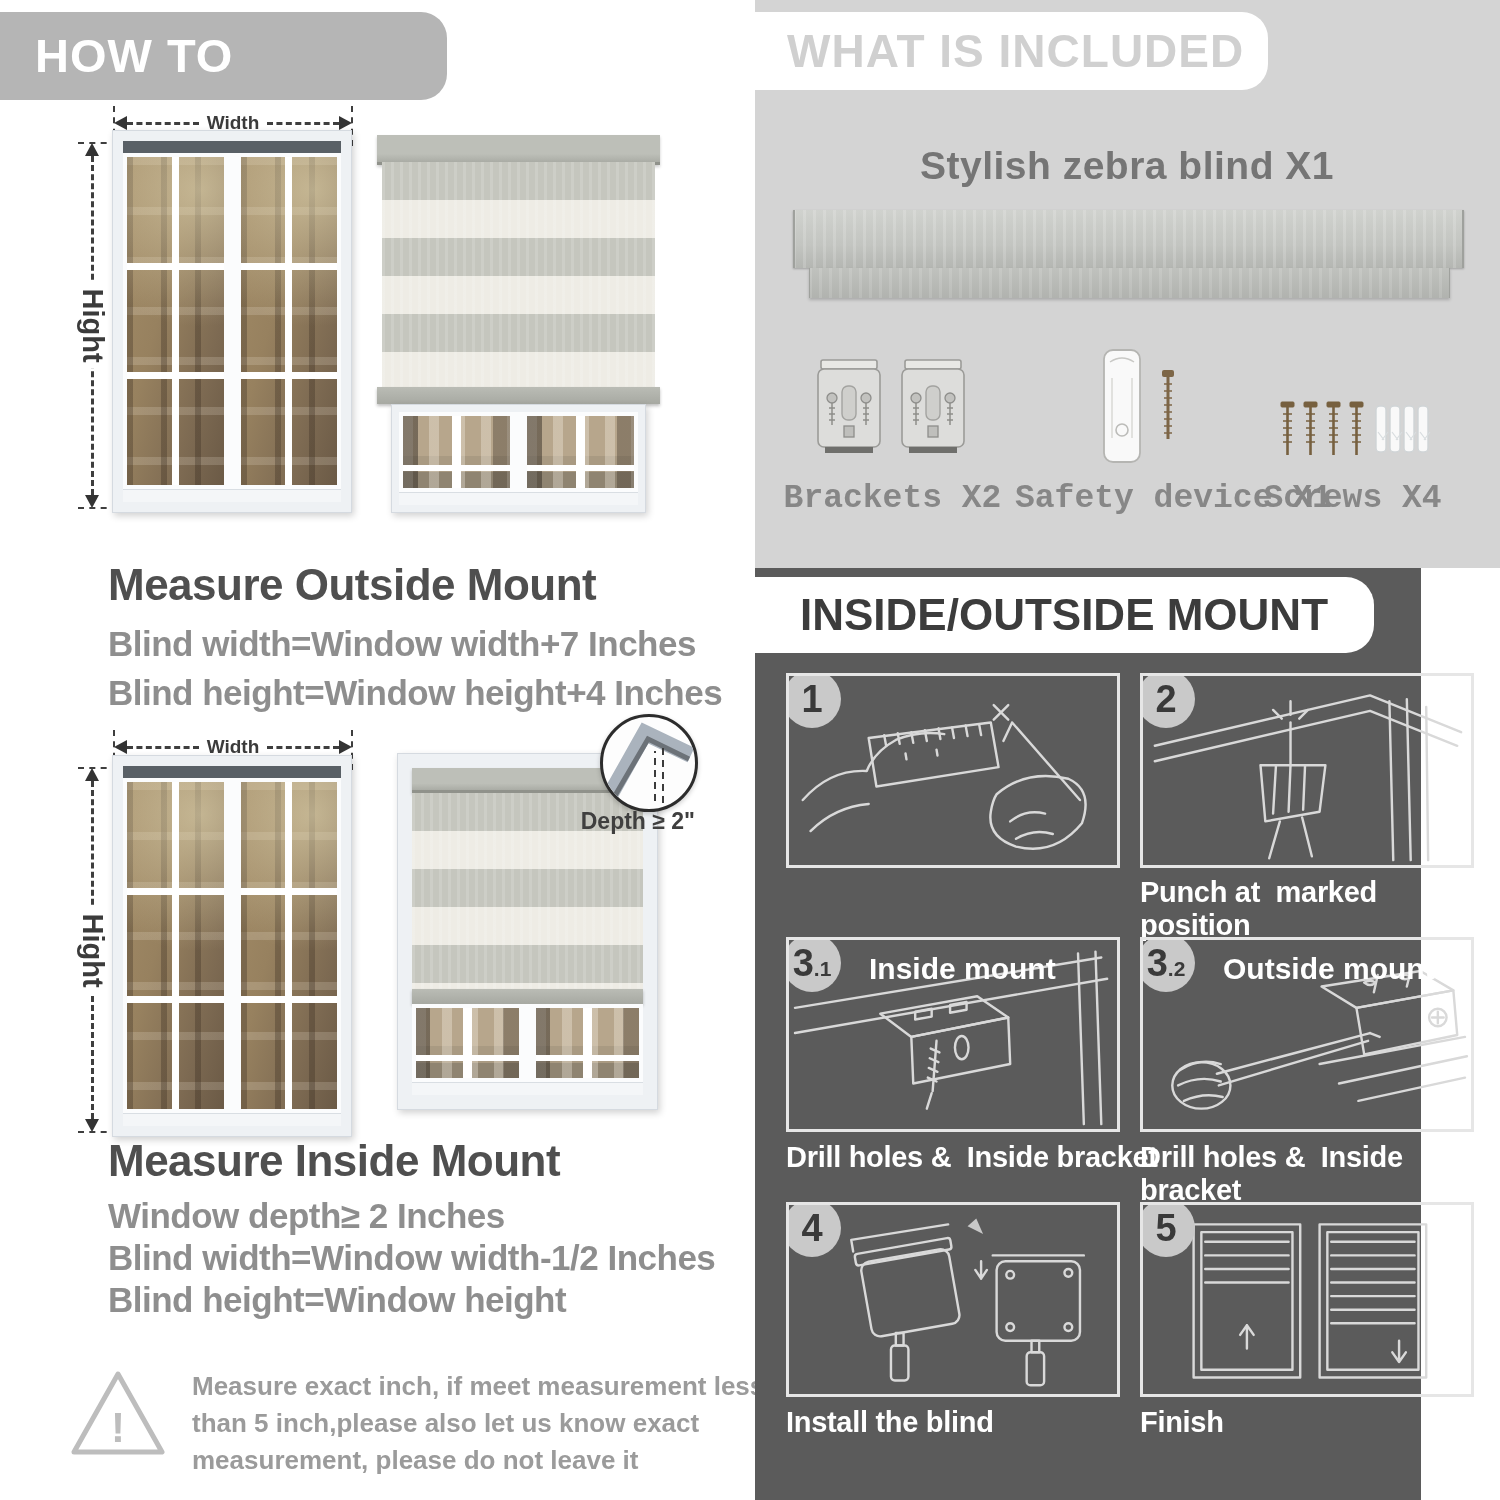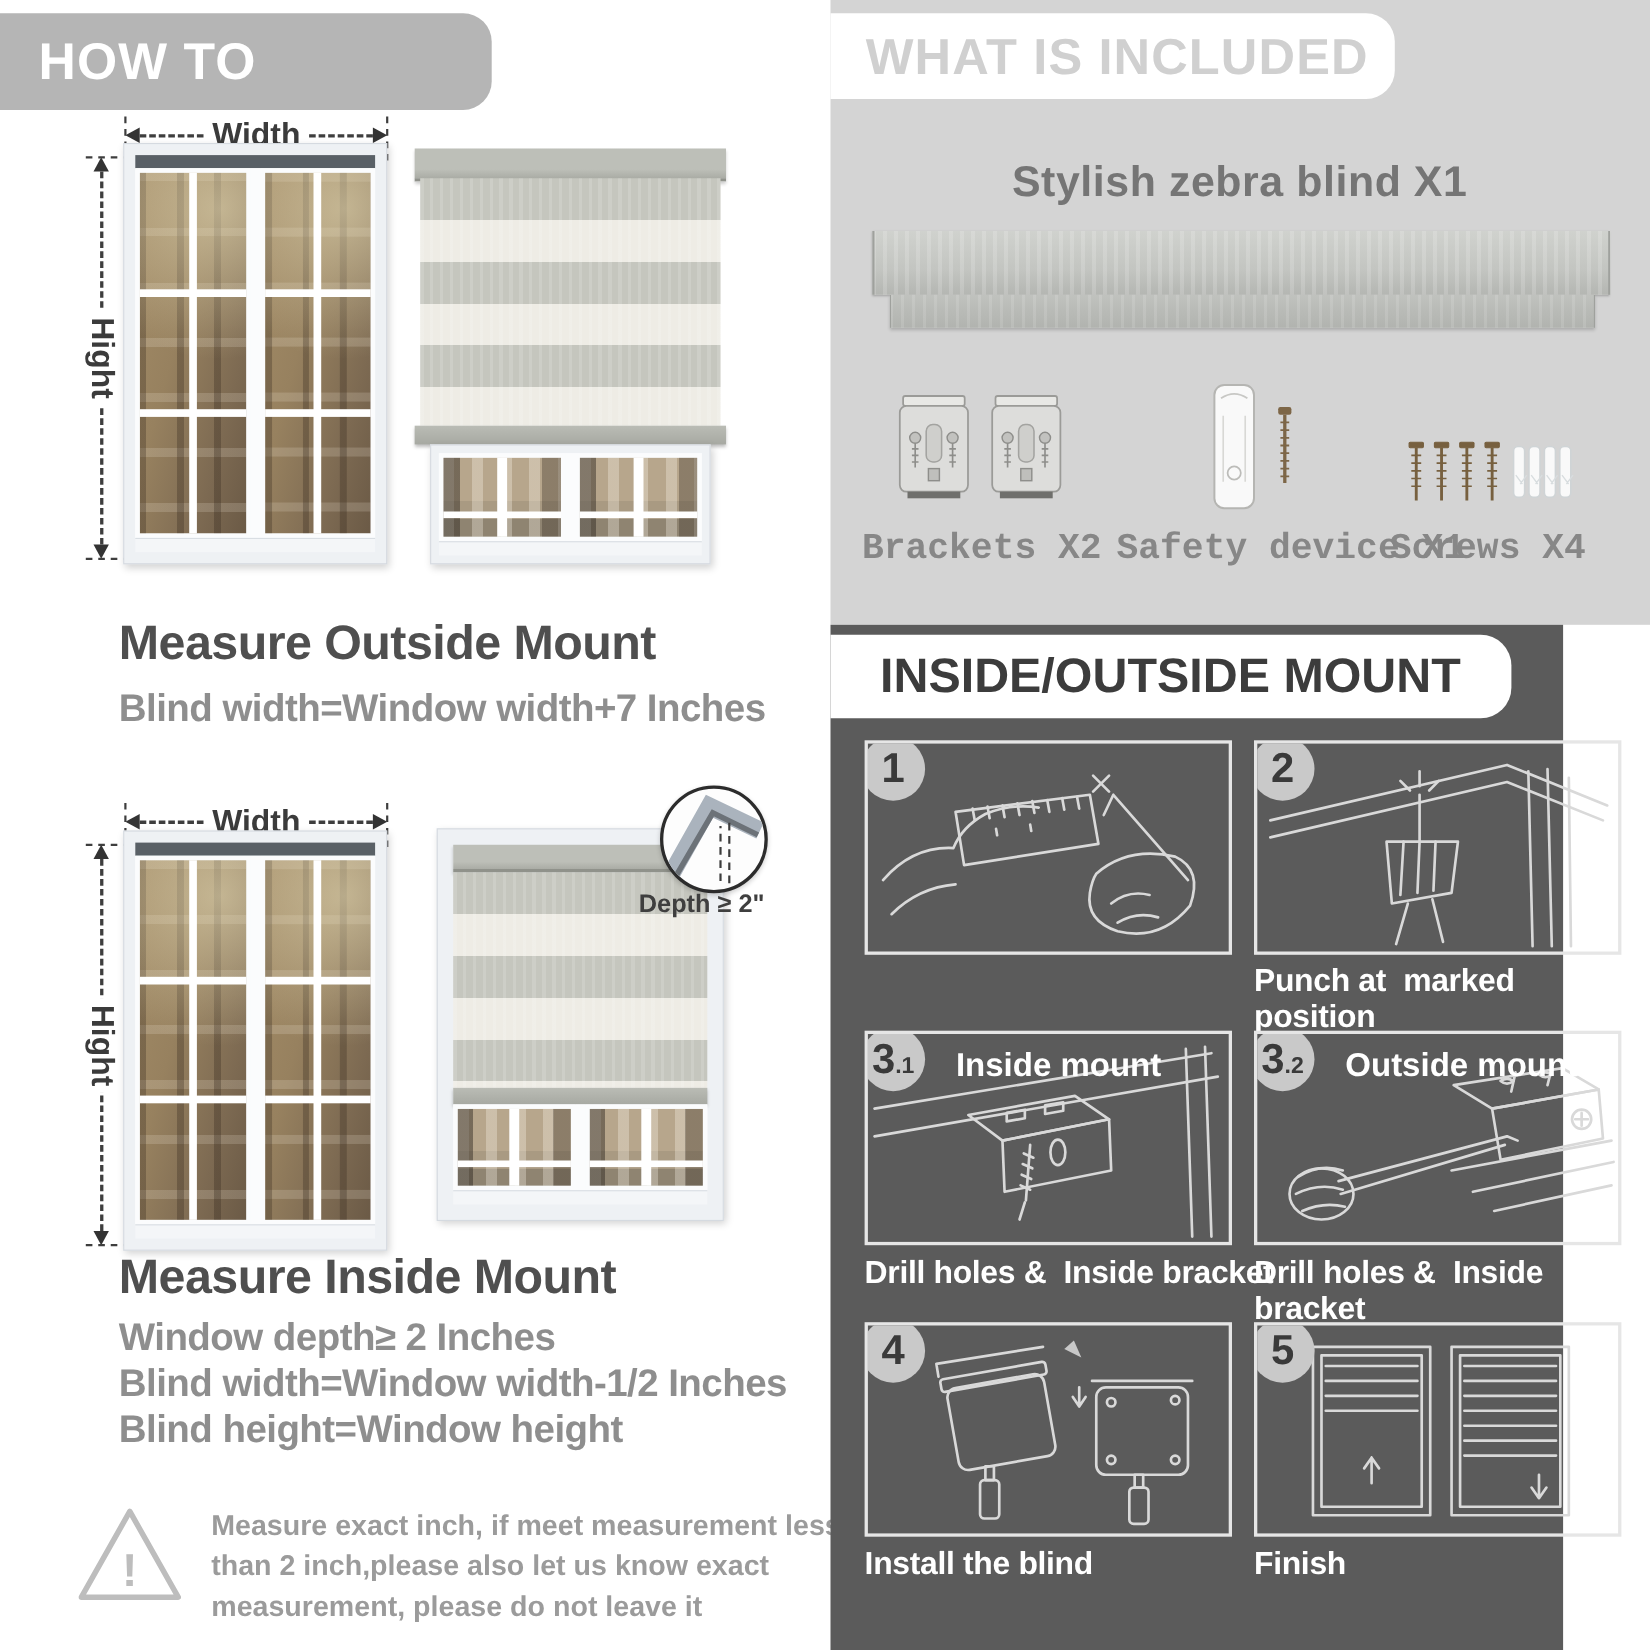--- a/index.html
+++ b/index.html
@@ -20,21 +20,21 @@
 
   
   .width-arrow{display:flex;align-items:center;height:34px;}
   .width-arrow .tick-v{position:absolute;top:0;height:40px;border-left:2px dashed #3e3e3e;}
   .dash-h{flex:1;height:0;border-top:3px dashed #3e3e3e;}
   .ah{width:0;height:0;border-style:solid;}
   .ah-left{border-width:7px 13px 7px 0;border-color:transparent #333 transparent transparent;}
   .ah-right{border-width:7px 0 7px 13px;border-color:transparent transparent transparent #333;}
   .ah-up{border-width:0 7px 13px 7px;border-color:transparent transparent #333 transparent;}
   .ah-down{border-width:13px 7px 0 7px;border-color:#333 transparent transparent transparent;}
-  .dim-label{padding:0 8px;font-size:29px;font-weight:bold;color:var(--dim-text);white-space:nowrap;}
+  .dim-label{padding:0 8px;font-size:19px;font-weight:bold;color:var(--dim-text);white-space:nowrap;}
   .height-arrow{display:flex;flex-direction:column;align-items:center;width:40px;}
   .dash-v{flex:1;width:0;border-left:3px dashed #3e3e3e;}
   .dim-label-v{transform:rotate(90deg);font-size:29px;font-weight:bold;color:var(--dim-text);
     background:#fff;padding:2px 6px;white-space:nowrap;}
   .height-arrow .tick-h{position:absolute;left:6px;width:40px;border-top:2px dashed #3e3e3e;}
 
   
   .win{background:#eef1f4;border:1px solid #d5dae0;box-shadow:2px 3px 7px rgba(0,0,0,.18);
     padding:10px;box-sizing:border-box;display:flex;flex-direction:column;}
   .win-head{height:12px;background:#596066;flex:0 0 auto;}
@@ -153,20 +153,21 @@
         <div class="sash photoB"></div>
         <div class="post"></div>
         <div class="sash photoB"></div>
       </div>
       <div class="win-sill"></div>
     </div>
   </div>
 
   <div class="abs measure-title" style="left:108px;top:560px;">Measure Outside Mount</div>
   <div class="abs measure-line" style="left:108px;top:624px;">Blind width=Window width+7 Inches</div>
+  <div class="abs measure-line" style="left:108px;top:673px;">Blind height=Window height+4 Inches</div>
 
   <div class="abs width-arrow" style="left:114px;top:730px;width:238px;">
     <div class="tick-v" style="left:-1px;"></div>
     <div class="ah ah-left"></div>
     <div class="dash-h"></div>
     <span class="dim-label">Width</span>
     <div class="dash-h"></div>
     <div class="ah ah-right"></div>
     <div class="tick-v" style="right:-1px;"></div>
   </div>
@@ -218,21 +219,21 @@
   <div class="abs measure-line" style="left:108px;top:1238px;">Blind width=Window width-1/2 Inches</div>
   <div class="abs measure-line" style="left:108px;top:1280px;">Blind height=Window height</div>
 
   <div class="abs" style="left:68px;top:1364px;width:100px;height:100px;">
     <svg viewBox="0 0 100 100" width="100" height="100">
       <path d="M50 10 L94 88 L6 88 Z" fill="none" stroke="#bdbdbd" stroke-width="5" stroke-linejoin="round"></path>
     </svg>
     <span class="warn-bang">!</span>
   </div>
   <div class="abs warn-line" style="left:192px;top:1368px;">Measure exact inch, if meet measurement less</div>
-  <div class="abs warn-line" style="left:192px;top:1405px;">than 2 inch,please also let us know exact</div>
+  <div class="abs warn-line" style="left:192px;top:1405px;">than 5 inch,please also let us know exact</div>
   <div class="abs warn-line" style="left:192px;top:1442px;">measurement, please do not leave it</div>
 
   <div class="abs" style="left:755px;top:0;width:745px;height:568px;background:var(--included-bg);">
     <div class="abs hdr-included">WHAT IS INCLUDED</div>
     <div class="abs product-title" style="left:0;top:144px;width:744px;">Stylish zebra blind X1</div>
 
     <div class="abs rail-main" style="left:38px;top:210px;width:671px;height:58px;"></div>
     <div class="abs rail-lower" style="left:54px;top:268px;width:641px;height:30px;"></div>
 
     <svg class="abs" style="left:61px;top:358px;" width="66" height="100" viewBox="0 0 66 100">

